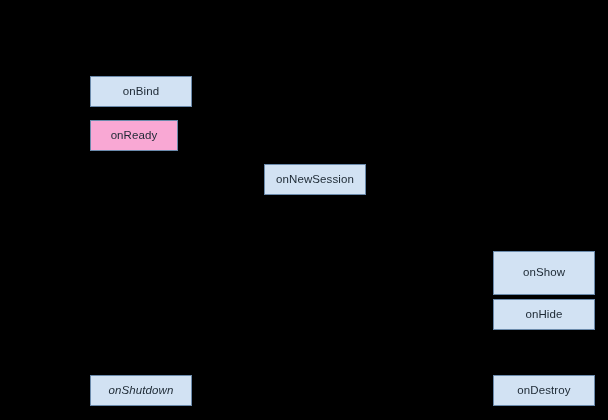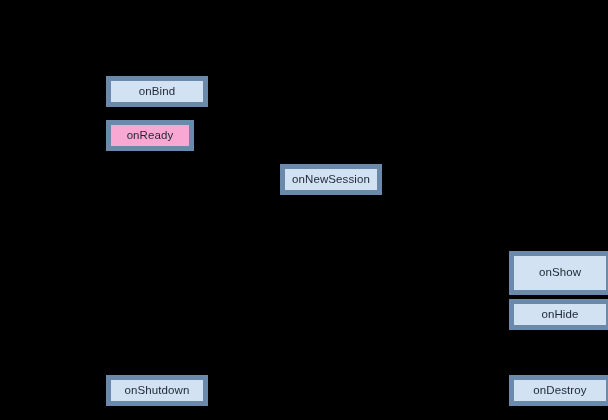--- a/index.html
+++ b/index.html
@@ -16,28 +16,27 @@
     overflow: hidden;
     font-family: "Liberation Sans", sans-serif;
   }
   .node {
     position: absolute;
     box-sizing: border-box;
     display: flex;
     align-items: center;
     justify-content: center;
     background: #d2e2f3;
-    border: 5px solid #701a75;
+    border: 1px solid #701a75;
     color: #1c2833;
     font-size: 11.5px;
     line-height: 1;
     letter-spacing: 0.1px;
     white-space: nowrap;
     user-select: none;
-    margin-left: 16px;
   }
   .node-label {
     display: block;
     pointer-events: none;
   }
 </style>
 </head>
 <body>
 
 <div id="canvas">
@@ -49,19 +48,19 @@
     </div>
     <div class="node" style="left: 264px; top: 164px; width: 102px; height: 31px; background: rgb(210, 226, 243); border-color: rgb(107, 138, 171); color: rgb(28, 40, 51);">
       <span class="node-label">onNewSession</span>
     </div>
     <div class="node" style="left: 493px; top: 251px; width: 102px; height: 44px; background: rgb(210, 226, 243); border-color: rgb(107, 138, 171); color: rgb(28, 40, 51);">
       <span class="node-label">onShow</span>
     </div>
     <div class="node" style="left: 493px; top: 299px; width: 102px; height: 31px; background: rgb(210, 226, 243); border-color: rgb(107, 138, 171); color: rgb(28, 40, 51); align-items: center;">
       <span class="node-label">onHide</span>
     </div>
-    <div class="node" style="left: 90px; top: 375px; width: 102px; height: 31px; background: rgb(210, 226, 243); border-color: rgb(107, 138, 171); color: rgb(28, 40, 51);">
+    <div class="node" style="left: 90px; top: 375px; width: 102px; height: 31px; background: rgb(210, 226, 243); border-color: rgb(107, 138, 171); color: rgb(28, 40, 51); font-style: italic;">
       <span class="node-label">onShutdown</span>
     </div>
     <div class="node" style="left: 493px; top: 375px; width: 102px; height: 31px; background: rgb(210, 226, 243); border-color: rgb(107, 138, 171); color: rgb(28, 40, 51);">
       <span class="node-label">onDestroy</span>
     </div>
   </div>
 
 </body></html>

